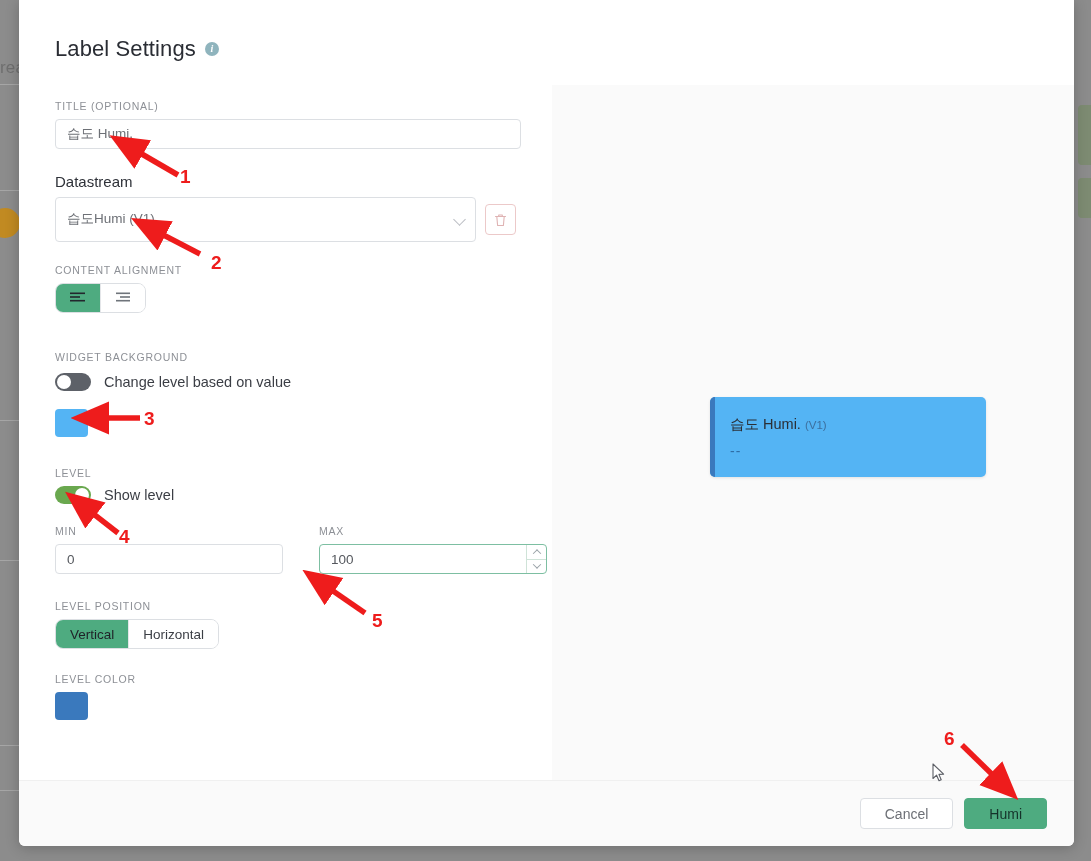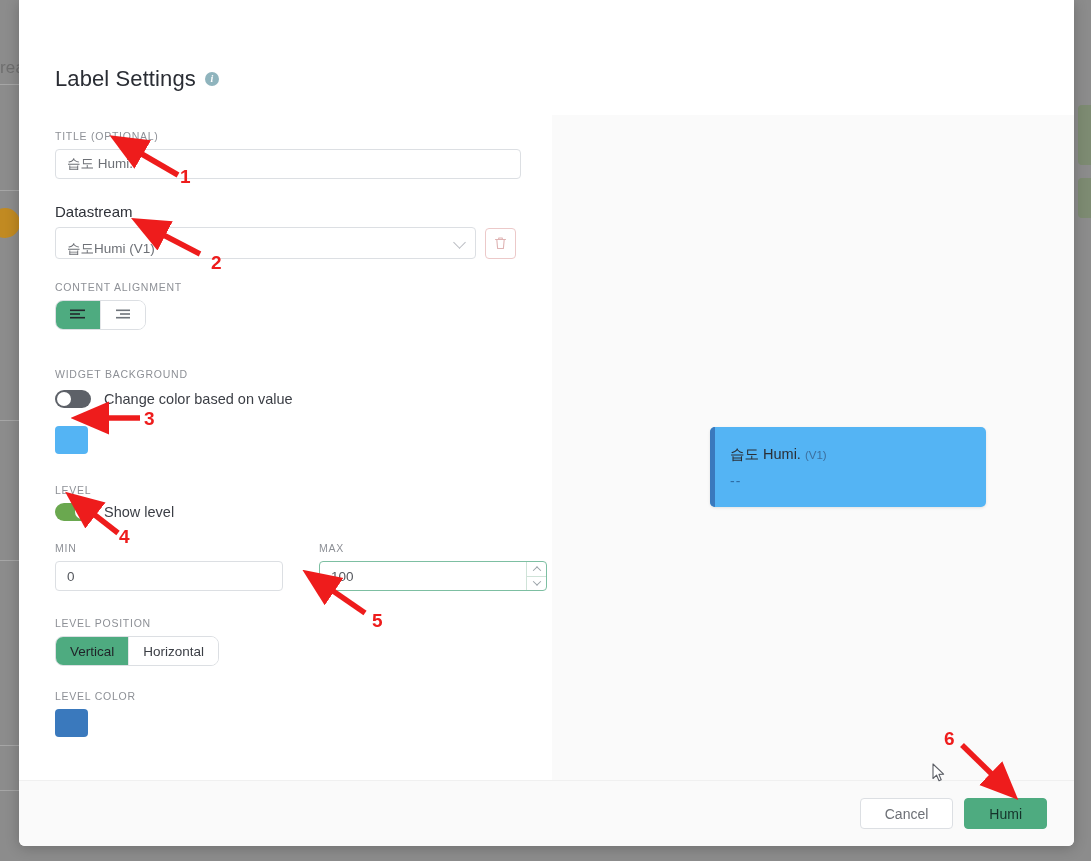--- a/index.html
+++ b/index.html
@@ -50,21 +50,20 @@
     background: #ffffff;
     border-radius: 0 0 6px 6px;
     box-shadow: 0 2px 14px rgba(0,0,0,.22);
     overflow: hidden;
   }
 
   .modal-body {
     position: absolute;
     left: 0; top: 0; right: 0; bottom: 66px;
     display: flex;
-    margin-top: 30px;
   }
 
   .settings-pane {
     width: 533px;
     padding: 36px 36px 20px 36px;
     background: #ffffff;
     overflow: hidden;
   }
   .preview-pane {
     flex: 1;
@@ -124,26 +123,26 @@
     background: #fff;
     outline: none;
     font-family: "Liberation Sans", sans-serif;
   }
   .text-input::placeholder { color: #a9acb2; }
 
   .select-row { display: flex; align-items: center; gap: 9px; }
   .select-box {
     position: relative;
     width: 424px;
-    height: 32px;
+    height: 45px;
     border: 1px solid #dcdfe3;
     border-radius: 4px;
     background: #fff;
-    display: flex; align-items: flex-end;
-    padding: 0 11px;
+    display: flex; align-items: flex-start;
+    padding: 12px 11px;
     font-size: 13.5px;
     color: #6d7076;
   }
   .chev {
     position: absolute; right: 11px; top: 50%;
     width: 9px; height: 9px;
     margin-top: -5px;
     border-left: 1.4px solid #b9bcc2;
     border-bottom: 1.4px solid #b9bcc2;
     transform: rotate(-45deg);
@@ -401,21 +400,21 @@
           </svg>
         </div>
       </div>
 
       
       <label class="field-label" style="margin-top:38px;">WIDGET BACKGROUND</label>
       <div class="toggle-row">
         <div class="toggle off">
           <div class="knob"></div>
         </div>
-        <span class="toggle-label">Change color based on value</span>
+        <span class="toggle-label">Change level based on value</span>
       </div>
       <div class="swatch" style="background:#54b4f4; margin-top:18px;"></div>
 
       
       <label class="field-label" style="margin-top:30px;">LEVEL</label>
       <div class="toggle-row" style="margin-top:6px;">
         <div class="toggle on">
           <div class="knob"></div>
         </div>
         <span class="toggle-label">Show level</span>

